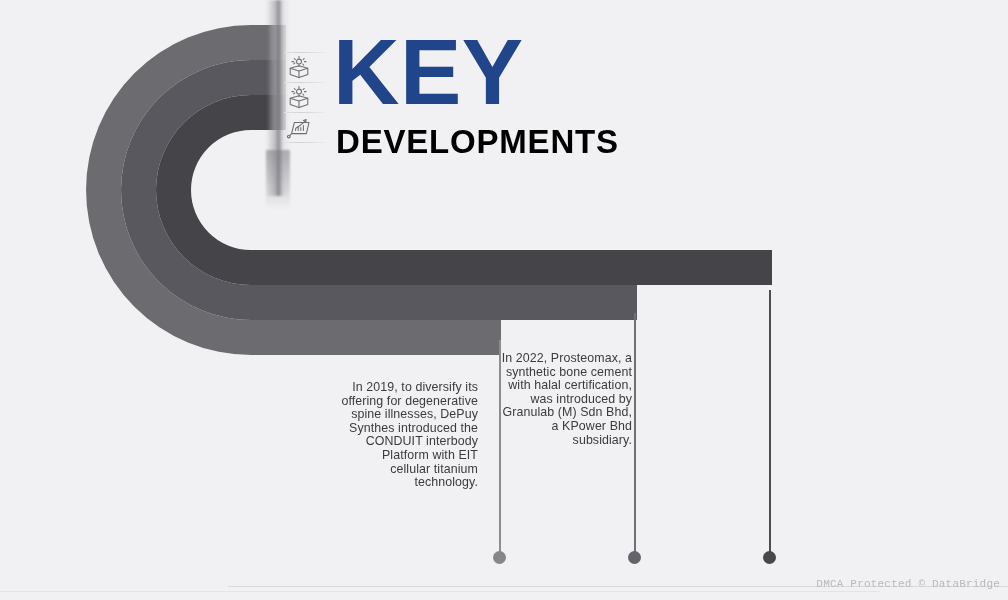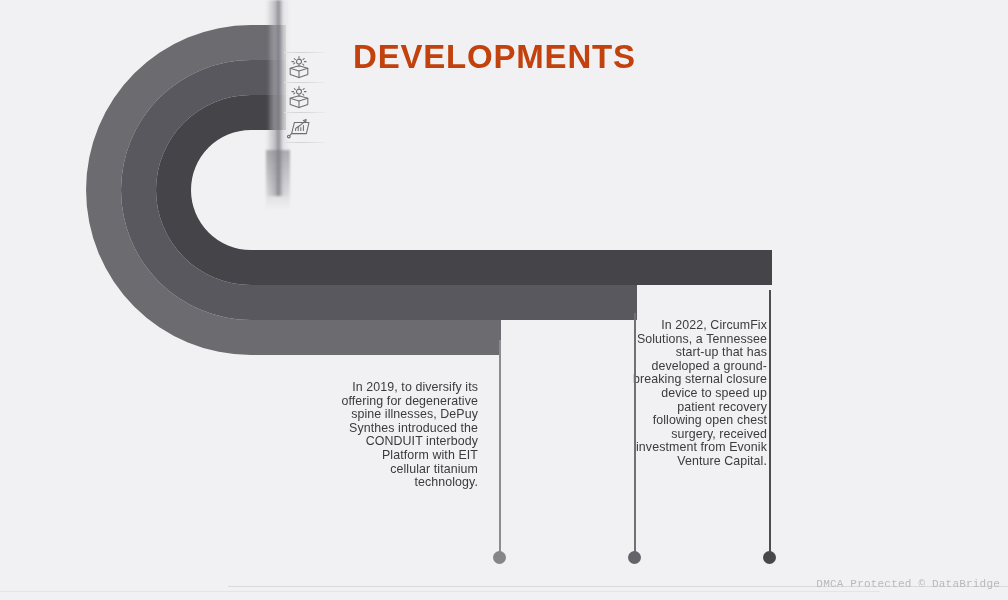--- a/index.html
+++ b/index.html
@@ -85,22 +85,22 @@
     color: #21458a;
     margin: 0;
     padding: 0;
   }
   .title-sub {
     font-family: "Liberation Sans", sans-serif;
     font-weight: bold;
     font-size: 33px;
     line-height: 1em;
     letter-spacing: 0.8px;
-    color: #c2410c;
-    margin: 10px 0 0 20px;
+    color: #000000;
+    margin: 10px 0 0 3px;
     padding: 0;
   }
 
   
   .entry {
     position: absolute;
     text-align: right;
     color: #3b3b3d;
     font-family: "Liberation Sans", sans-serif;
     font-size: 12.4px;
@@ -235,25 +235,26 @@
         <path d="M17.4 5.6 L20.2 4.6 L19.6 7.3"></path>
         <path d="M5.6 18.6 L3.4 20.9"></path>
         <circle cx="2.8" cy="21.5" r="1.35"></circle>
       </svg>
     </div>
 
     <div class="icon-sep"></div>
   </div>
 
   <div class="title-block">
+    <div class="title-main">KEY</div>
     <div class="title-sub">DEVELOPMENTS</div>
   </div>
 
   <div class="entry entry-0">In 2019, to diversify its offering for degenerative spine illnesses, DePuy Synthes introduced the CONDUIT interbody Platform with EIT cellular titanium technology.</div>
-  <div class="entry entry-2">In 2022, CircumFix Solutions, a Tennessee start-up that has developed a ground-breaking sternal closure device to speed up patient recovery following open chest surgery, received investment from Evonik Venture Capital.</div>
+  <div class="entry entry-1">In 2022, Prosteomax, a synthetic bone cement with halal certification, was introduced by Granulab (M) Sdn Bhd, a KPower Bhd subsidiary.</div>
 
   <div class="connector conn-0"></div>
   <div class="connector conn-1"></div>
   <div class="connector conn-2"></div>
 
   <div class="dot dot-0"></div>
   <div class="dot dot-1"></div>
   <div class="dot dot-2"></div>
 
   <div class="baseline"></div>

